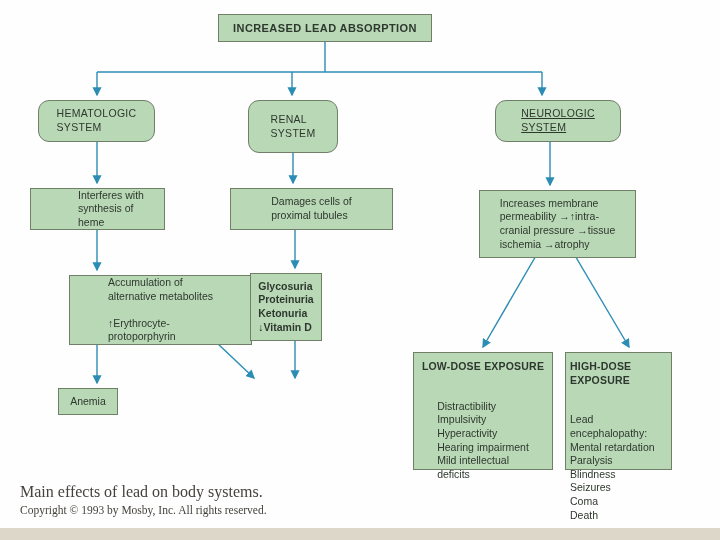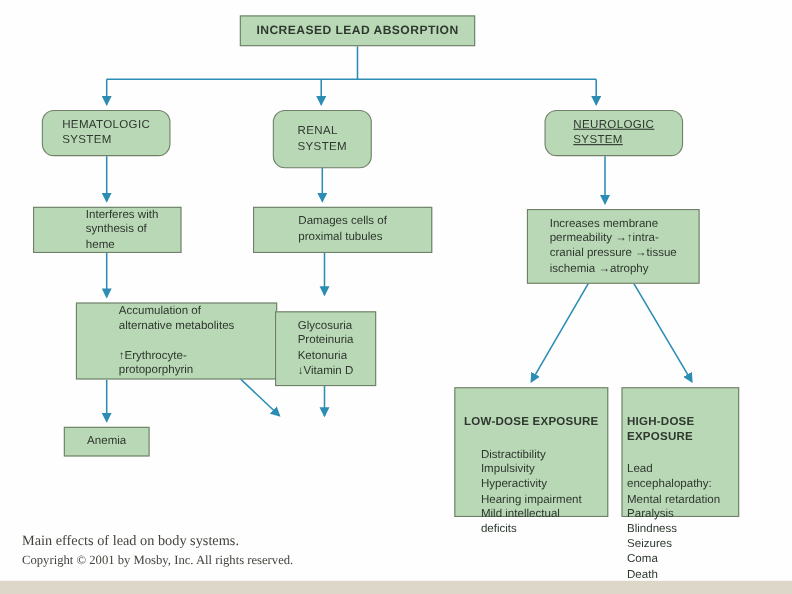--- a/index.html
+++ b/index.html
@@ -37,29 +37,29 @@
     font-size: 10.5px;
     line-height: 1.3;
     color: #2e382e;
     padding: 2px 4px;
   }
   .box.title-box { font-weight: bold; font-size: 11px; letter-spacing: .4px; }
   .box.system { letter-spacing: .3px; border-radius: 11px; }
   .box.dose {
     flex-direction: column;
     justify-content: flex-start;
-    padding-top: 24px;
+    padding-top: 7px;
   }
   .dose-title { font-weight: bold; font-size: 10.5px; letter-spacing: .2px; white-space: pre-line; }
-  .dose-items { margin-top: 16px; white-space: pre-line; }
+  .dose-items { margin-top: 26px; white-space: pre-line; }
 
   .caption {
     position: absolute; left: 20px; top: 483px;
     font-family: "Liberation Serif", serif;
-    font-size: 13px; color: #45423c;
+    font-size: 16px; color: #45423c;
   }
   .copyright {
     position: absolute; left: 20px; top: 504px;
     font-family: "Liberation Serif", serif;
     font-size: 11.5px; color: #45423c;
   }
   .footer-bar {
     position: absolute; left: 0; bottom: 0;
     width: 720px; height: 12px;
     background: var(--footer-bar, #ddd7c9);
@@ -114,26 +114,26 @@
 permeability →↑intra-
 cranial pressure →tissue
 ischemia →atrophy</div>
 
   <div class="box" style="left:25px; top:275px; width:183px; height:70px;margin-left:44px;">Accumulation of
 alternative metabolites
 
 ↑Erythrocyte-
 protoporphyrin</div>
 
-  <div class="box" style="left:250px; top:283px; width:92px; height:68px;">Glycosuria
+  <div class="box" style="left:250px; top:273px; width:72px; height:68px;font-weight:bold;">Glycosuria
 Proteinuria
 Ketonuria
 ↓Vitamin D</div>
 
-  <div class="box" style="left:58px; top:388px; width:78px; height:27px;">Anemia</div>
+  <div class="box" style="left:58px; top:388px; width:60px; height:27px;">Anemia</div>
 
 
   <div class="box dose" style="left:413px; top:352px; width:140px; height:118px;">
     <div class="dose-title">LOW-DOSE EXPOSURE</div>
     <div class="dose-items">Distractibility
 Impulsivity
 Hyperactivity
 Hearing impairment
 Mild intellectual
 deficits</div>
@@ -145,17 +145,17 @@
 Mental retardation
 Paralysis
 Blindness
 Seizures
 Coma
 Death</div>
   </div>
 
   <div class="caption">Main effects of lead on body systems.</div>
 
-  <div class="copyright">Copyright © 2001 by Mosby, Inc. All rights reserved.</div>
+  <div class="copyright">Copyright © 1993 by Mosby, Inc. All rights reserved.</div>
 
   <div class="footer-bar"></div>
 
 </div>
 
 </body></html>

